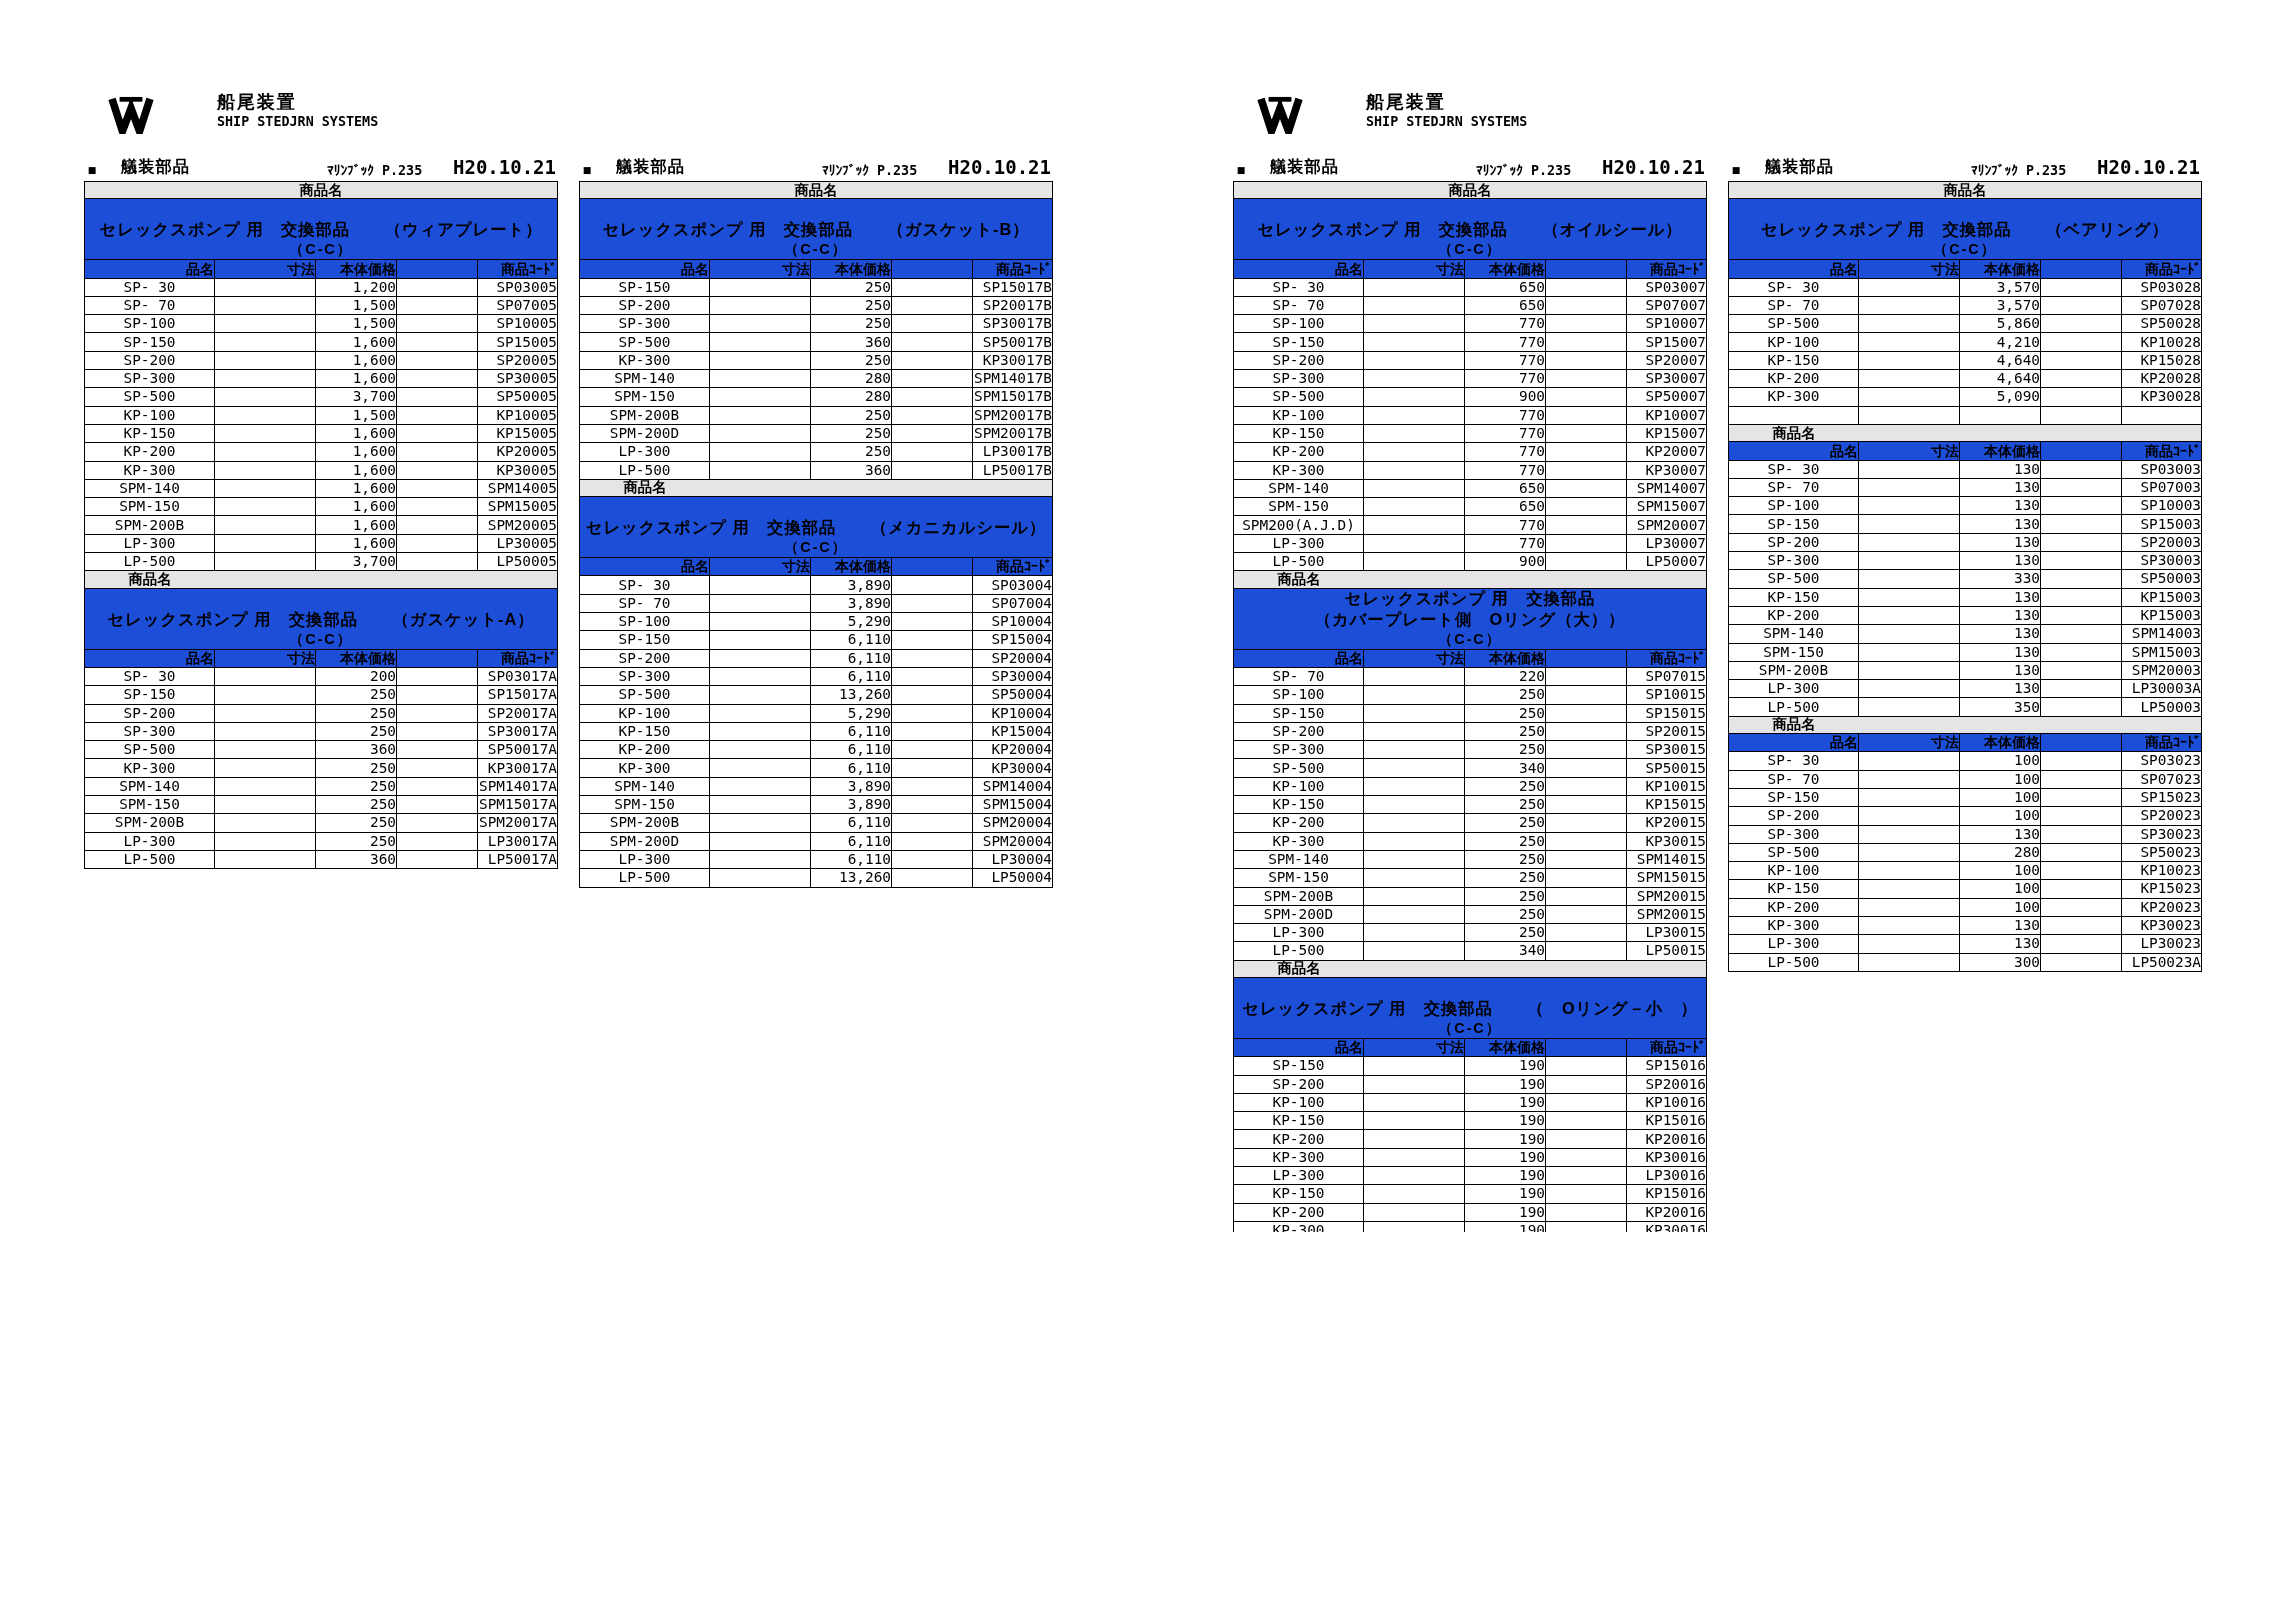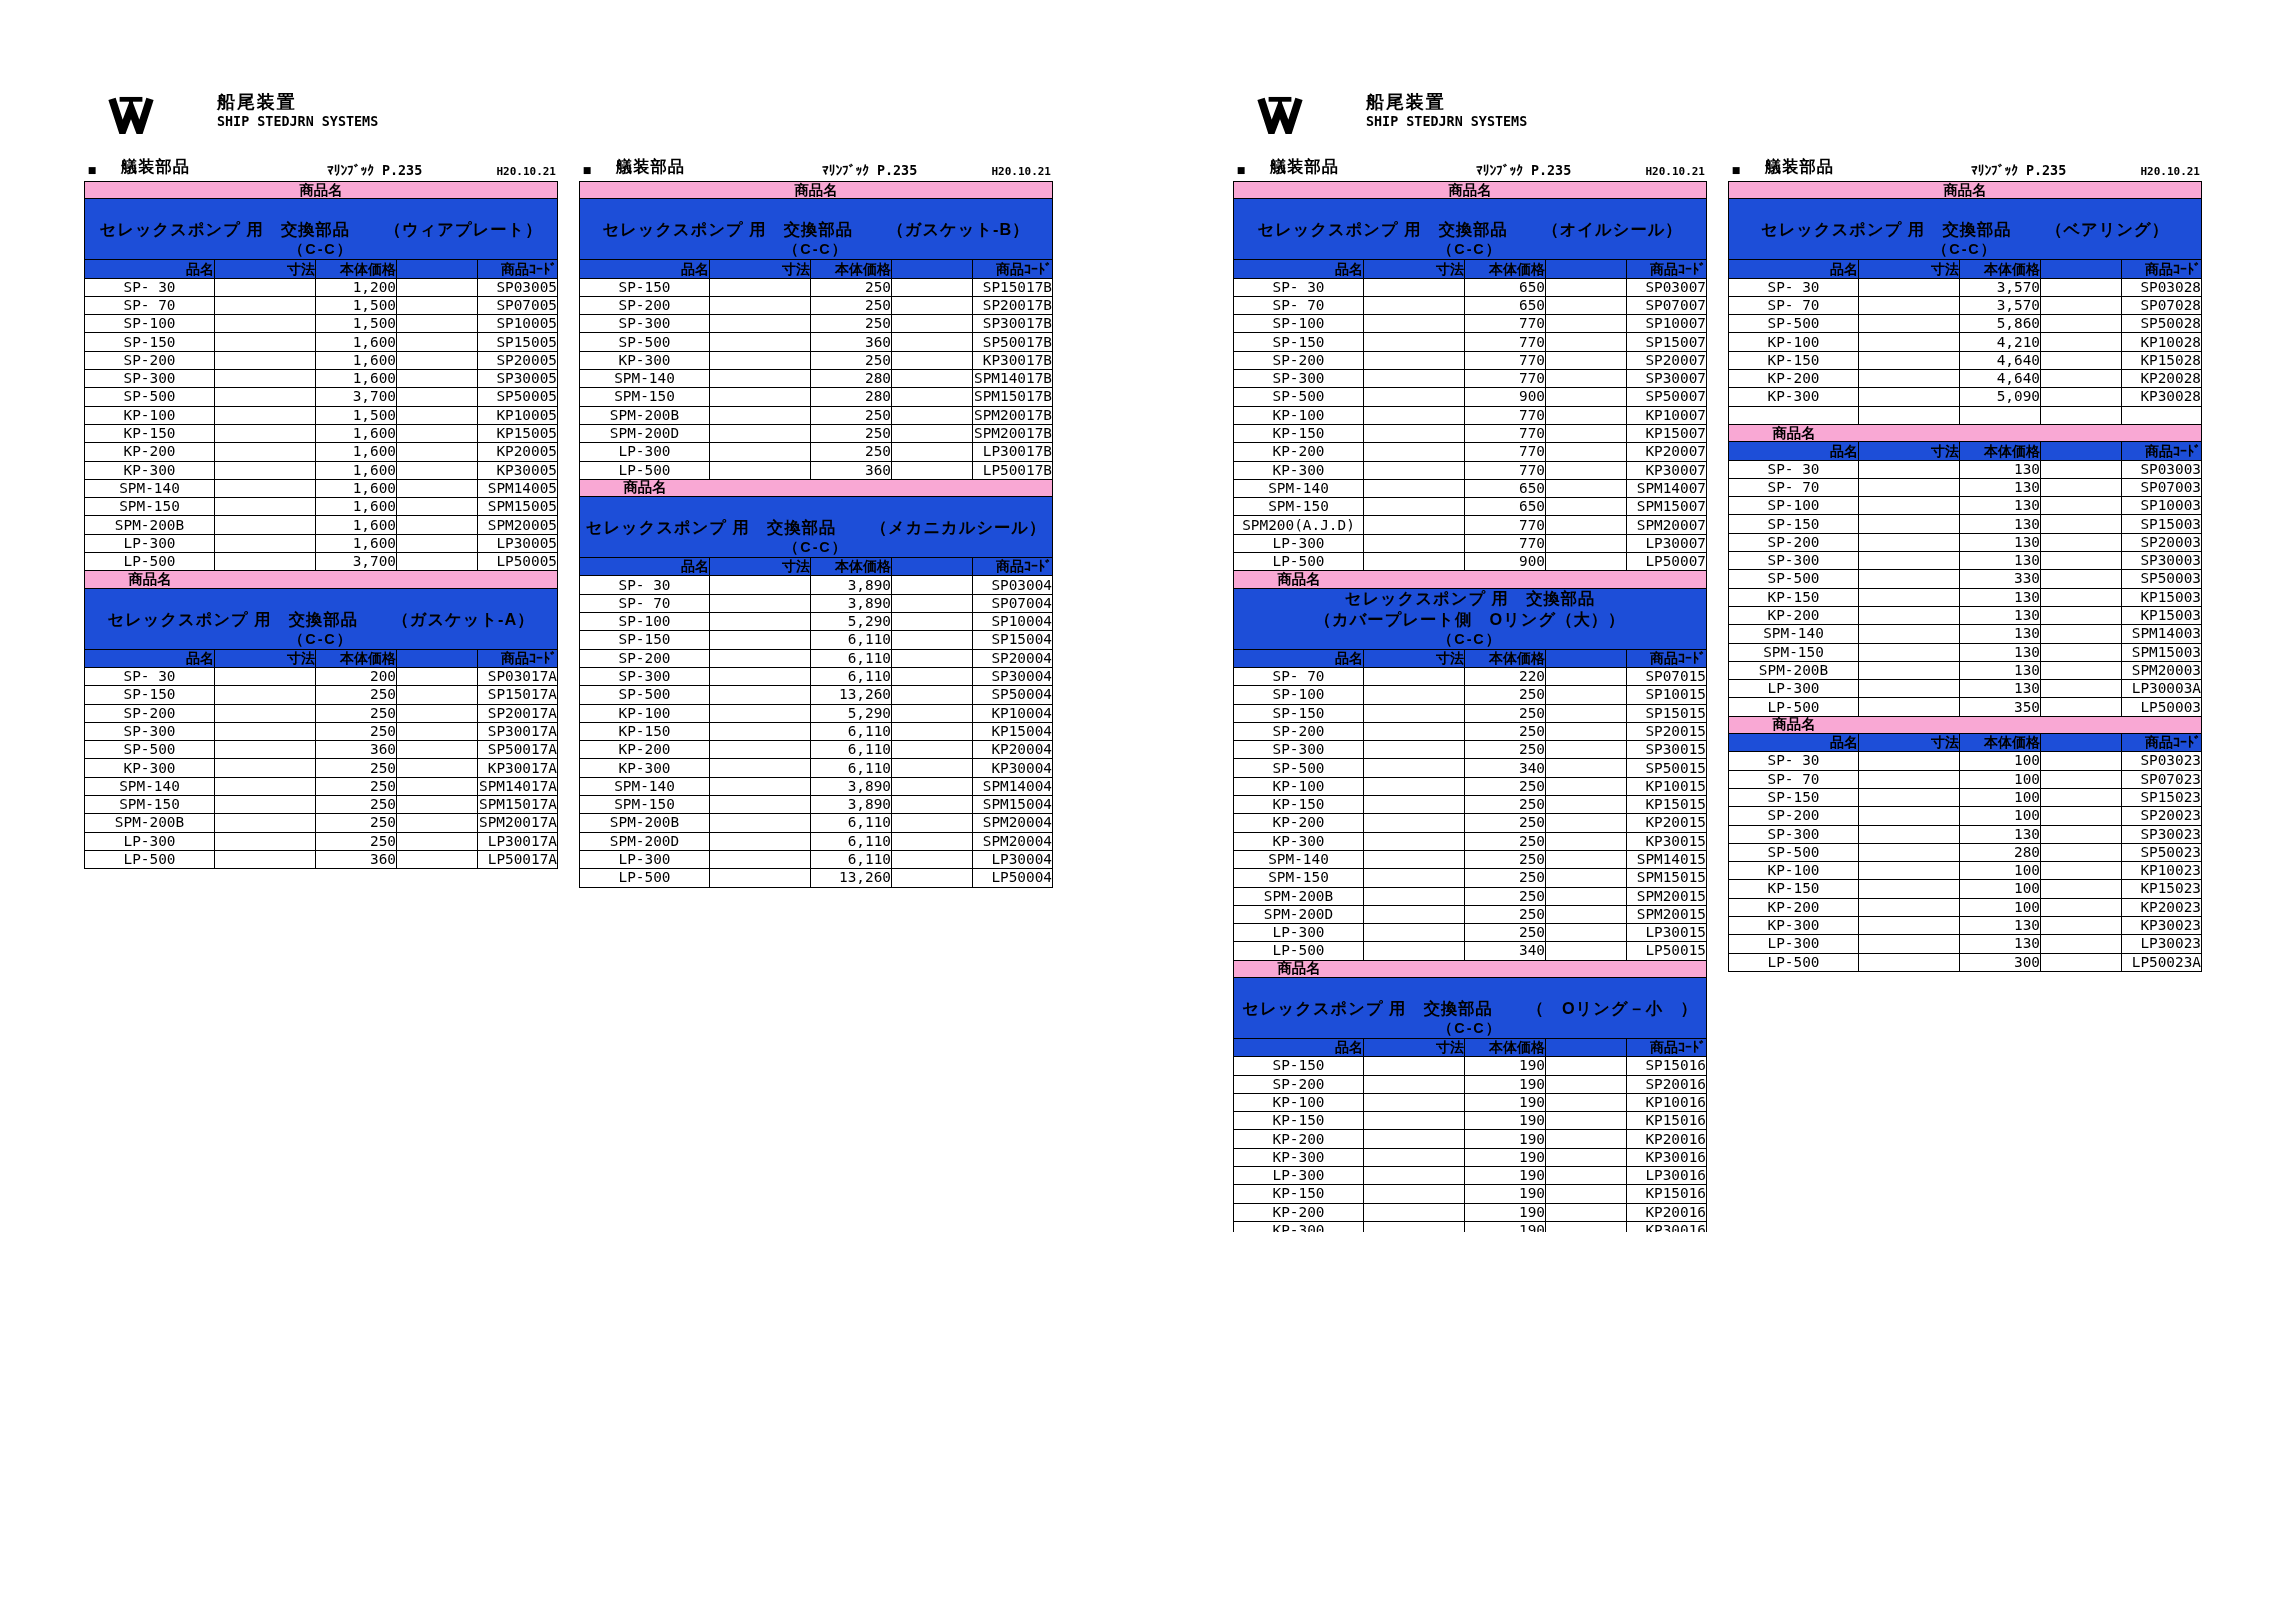--- a/index.html
+++ b/index.html
@@ -11,26 +11,26 @@
   .brand-text{margin-left:63px;}
   .brand-title{font-size:18px;font-weight:bold;letter-spacing:1.9px;line-height:21px;}
   .brand-sub{font-size:13.4px;font-weight:bold;font-family:"DejaVu Sans Mono",monospace;line-height:17.3px;}
   
   .block{position:absolute;width:472px;}
   .blockhead{position:relative;height:25px;}
   .bh{position:absolute;bottom:2.9px;white-space:nowrap;}
   .bh-bullet{left:3.8px;font-size:14.4px;}
   .bh-cat{left:37px;font-size:16.3px;font-weight:bold;letter-spacing:1px;text-align:center;}
   .bh-book{left:243px;font-size:13.4px;font-weight:bold;font-family:"DejaVu Sans Mono",monospace;}
-  .bh-date{right:0;font-size:11px;font-weight:bold;font-family:"DejaVu Sans Mono",monospace;}
+  .bh-date{right:0;font-size:19px;font-weight:bold;font-family:"DejaVu Sans Mono",monospace;}
   
   table.parts{border-collapse:collapse;table-layout:fixed;width:472px;}
   table.parts td,table.parts th{border:1.9px solid #000;padding:0;height:17.3px;overflow:hidden;
       white-space:nowrap;font-size:14.4px;line-height:1.05;vertical-align:middle;}
-  tr.band td{background:#f9a8d4;height:16.3px;font-size:14.4px;font-weight:bold;text-align:center;}
+  tr.band td{background:#e5e5e5;height:16.3px;font-size:14.4px;font-weight:bold;text-align:center;}
   tr.band td .band-col1{display:block;width:130px;text-align:center;}
   tr.titlerow td{height:60px;background:#1d4ed8;}
   .titlebox{display:flex;flex-direction:column;justify-content:flex-end;height:60px;}
   .t-line{text-align:center;font-size:16.3px;font-weight:bold;line-height:21px;letter-spacing:1px;}
   .t-cc{text-align:center;font-size:14.4px;font-weight:bold;line-height:19px;letter-spacing:1.9px;}
   tr.head th{background:#1d4ed8;font-weight:bold;font-size:14px;height:17.3px;text-align:right;}
   td.c-name{text-align:center;font-family:"DejaVu Sans Mono","Liberation Sans",monospace;}
   td.c-price{text-align:right;padding-right:3.8px;font-family:"DejaVu Sans Mono",monospace;}
   td.c-code{text-align:right;padding-right:2.9px;font-size:13.4px;font-family:"DejaVu Sans Mono",monospace;}
   

